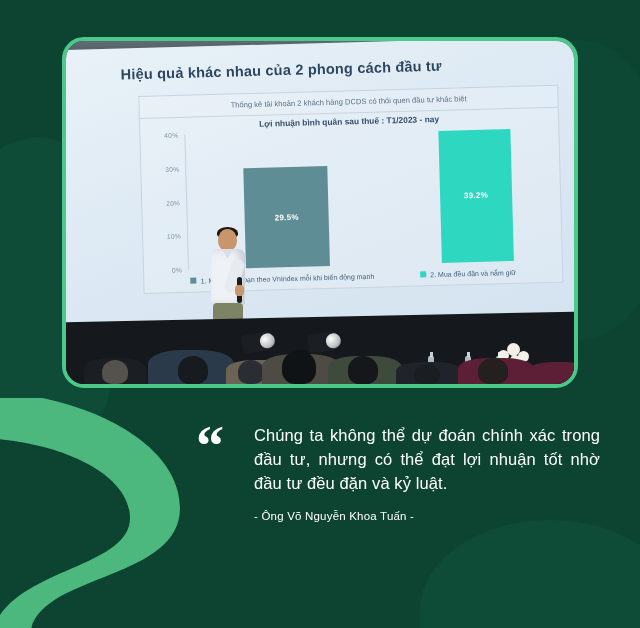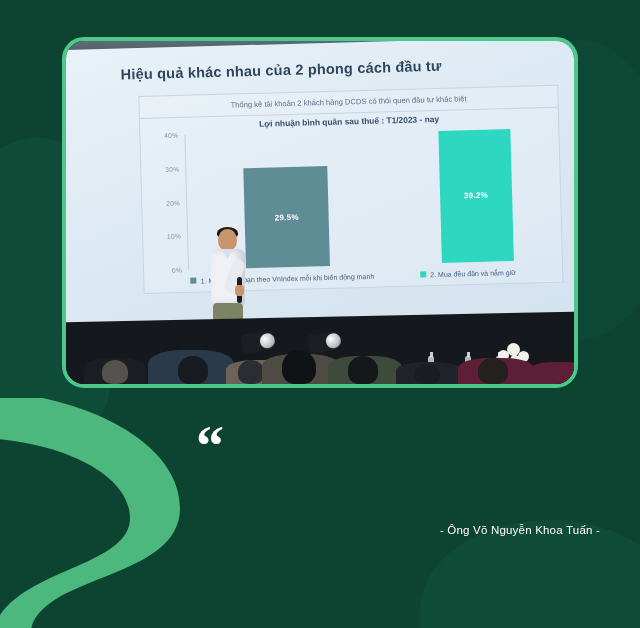--- a/index.html
+++ b/index.html
@@ -300,23 +300,23 @@
     color: #ffffff;
     font-size: 16.5px;
     line-height: 1.45;
     text-align: justify;
     text-align-last: left;
     letter-spacing: .1px;
   }
   #quote-author {
     position: absolute;
     left: 254px;
-    top: 114px;
+    top: 100px;
     width: 346px;
-    text-align: right;
+    text-align: left;
     color: #ffffff;
     font-size: 11.5px;
     letter-spacing: .2px;
   }
 </style>
 </head>
 <body>
 
 <div id="card">
 
@@ -438,16 +438,17 @@
 
       <div class="shoulders" style="left:392px; width:76px; height:26px; background:#5c1f36;"></div>
       <div class="head" style="left:412px; width:30px; height:26px; background:#24201f;"></div>
 
       <div class="shoulders" style="left:462px; width:62px; height:22px; background:#5c1f36;"></div>
     </div>
   </div>
 
   <div id="quote-block">
     <div id="quote-mark">“</div>
+    <div id="quote-text">Chúng ta không thể dự đoán chính xác trong đầu tư, nhưng có thể đạt lợi nhuận tốt nhờ đầu tư đều đặn và kỷ luật.</div>
     <div id="quote-author">- Ông Võ Nguyễn Khoa Tuấn -</div>
   </div>
 
 </div>
 
 </body></html>

